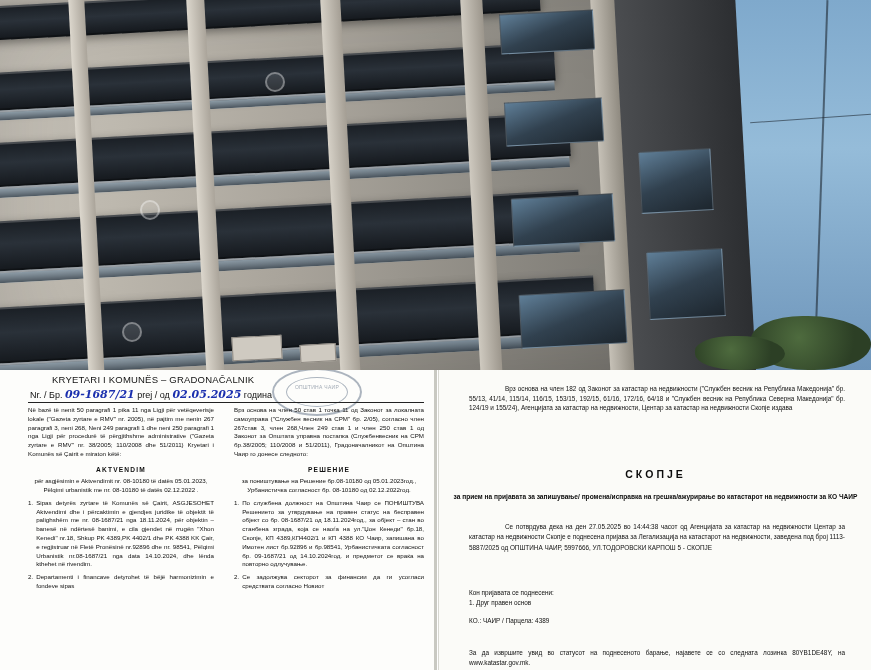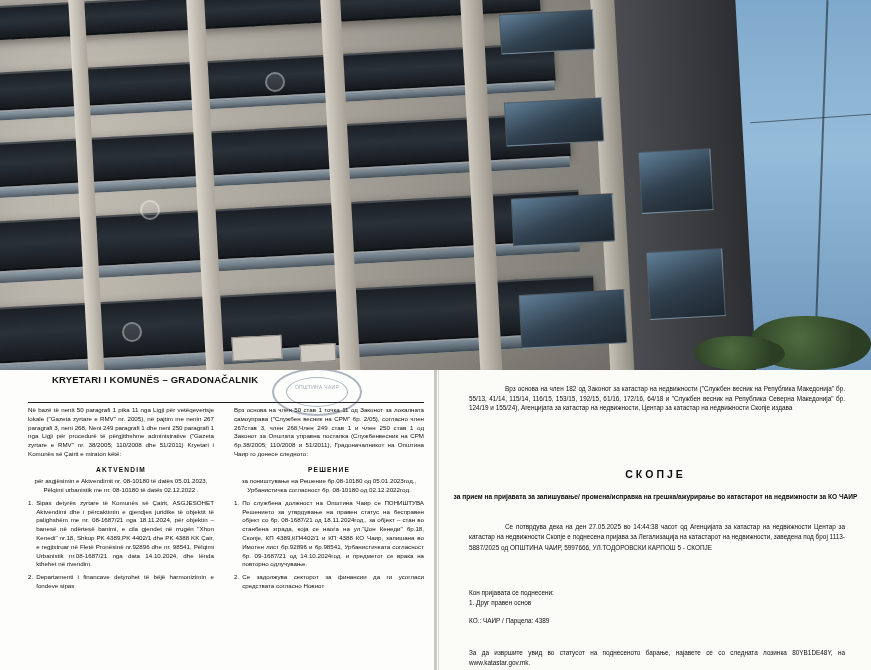--- a/index.html
+++ b/index.html
@@ -140,21 +140,21 @@
     left: 434px; top: 0;
     width: 3px; height: 300px;
     background: #c9c9c2;
   }
 
   
   .l-head {
     position: absolute;
     left: 52px; top: 4px;
     font-size: 9.5px;
-    font-weight: bold;
+    font-weight: normal;
     color: #121212;
     letter-spacing: 0.2px;
   }
   .l-nr {
     position: absolute;
     left: 30px; top: 18px;
     font-size: 9px;
     color: #111;
   }
   .handwrite {
@@ -295,20 +295,28 @@
     <div class="tree" style="right:0px; width:120px; height:54px;"></div>
     <div class="tree" style="right:86px; width:90px; height:34px;"></div>
   </div>
 
   <div class="docs">
 
     <div class="doc-left">
 
       <div class="l-head">KRYETARI I KOMUNËS – GRADONAČALNIK</div>
 
+      <div class="l-nr">
+        <span>Nr. / Бр.</span>
+        <span class="handwrite">09-1687/21</span>
+        <span>prej /</span>
+        <span>од</span>
+        <span class="handwrite">02.05.2025</span>
+        <span>година</span>
+      </div>
 
       <div class="stamp">
         <div class="stamp-txt">ОПШТИНА ЧАИР</div>
       </div>
 
       <div class="hrule" style="left:28px; top:32px; width:396px;"></div>
 
       <div class="col" style="left:28px; top:36px; width:186px;">
         <span>Në bazë të nenit 50 paragrafi 1 pika 11 nga Ligji për vetëqeverisje lokale ("Gazeta zyrtare e RMV" nr. 2005), në pajtim me nenin 267 paragrafi 3, neni 268, Neni 249 paragrafi 1 dhe neni 250 paragrafi 1 nga Ligji për procedurë të përgjithshme administrative ("Gazeta zyrtare e RMV" nr. 38/2005; 110/2008 dhe 51/2011) Kryetari i Komunës së Çairit e miraton këtë:</span>
         <span class="ctitle">AKTVENDIM</span>

